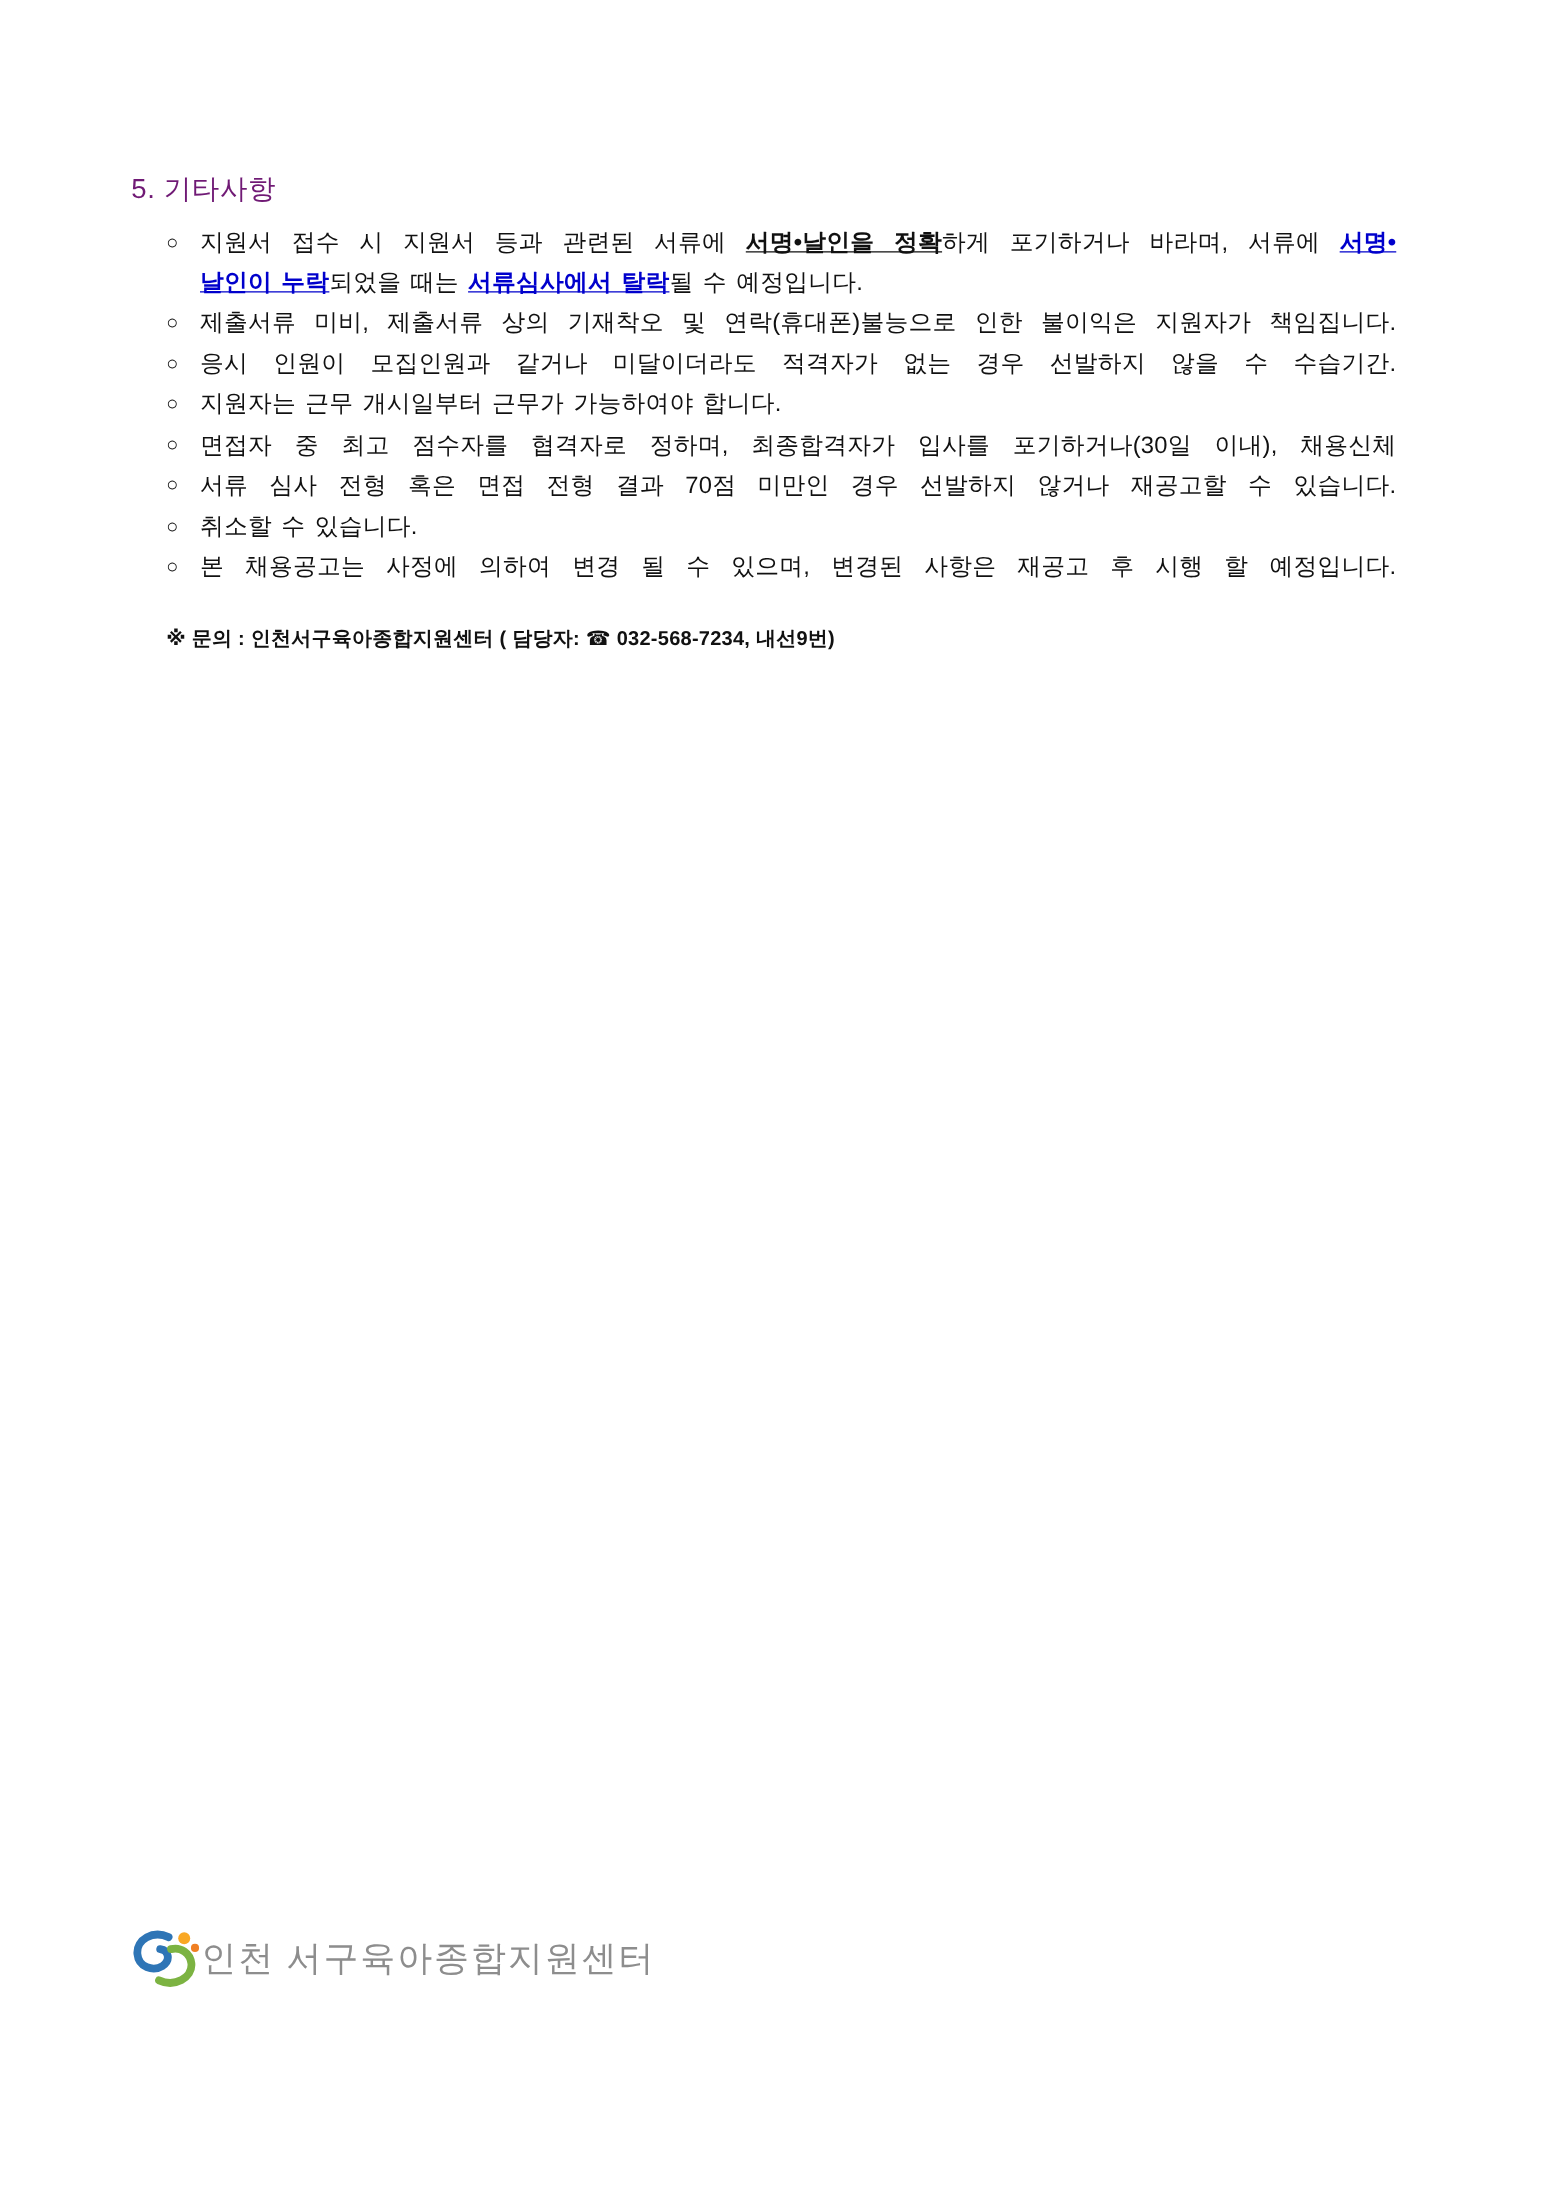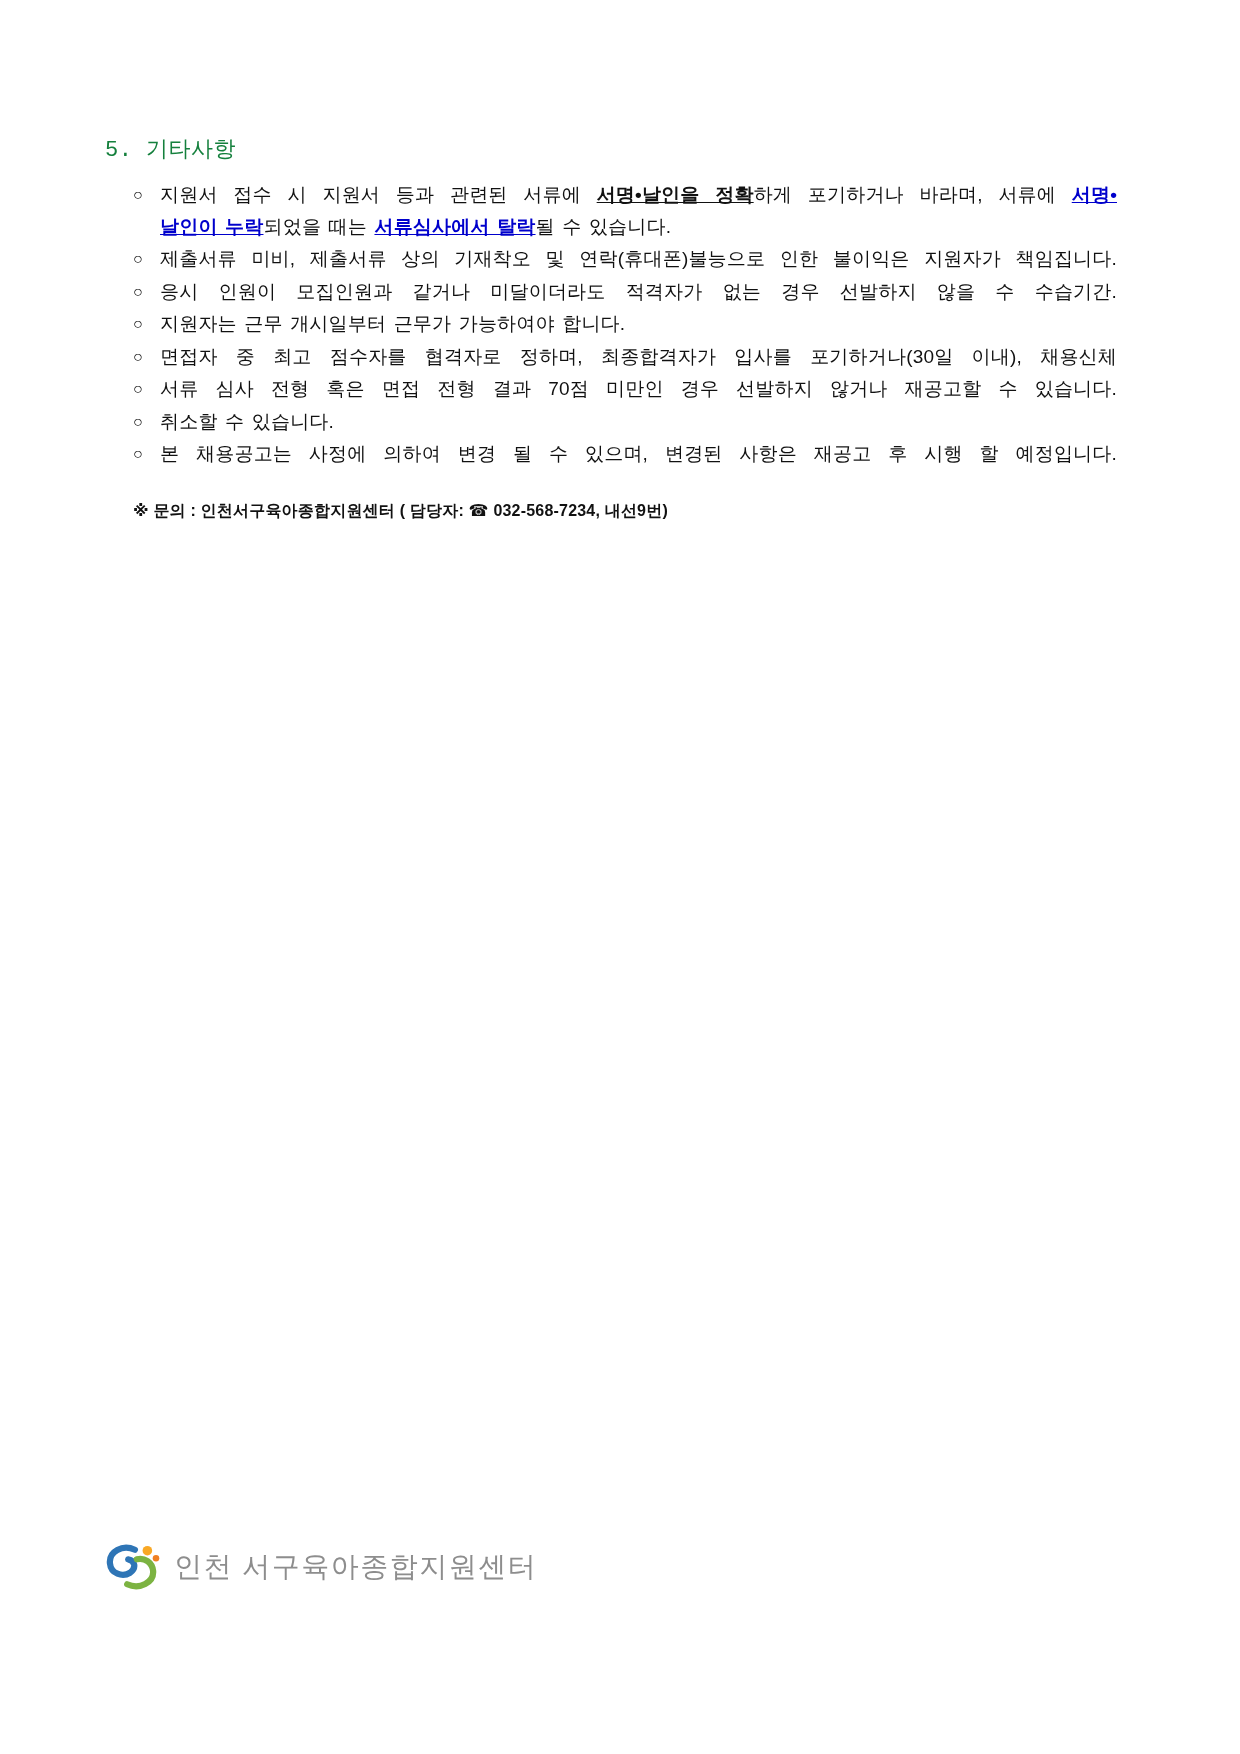--- a/index.html
+++ b/index.html
@@ -6,21 +6,21 @@
   .page {
     position:relative;
     width:1240px; height:1754px;
     margin:0 auto;
     background:#ffffff;
     color:#111111;
     font-family:"Liberation Sans","DejaVu Sans",sans-serif;
     overflow:hidden;
   }
   .content { position:absolute; left:105px; top:136px; width:1012px; }
-  .heading { font-size:22px; line-height:30px; letter-spacing:0.5px; color:#15803d;font-family:Liberation Mono, monospace; }
+  .heading { font-size:22px; line-height:30px; letter-spacing:0.5px; color:#701a75; }
   .list { margin-top:13px; margin-left:28px; }
   .item {
     position:relative;
     padding-left:27px;
     font-size:19px;
     line-height:31.5px;
     margin-bottom:1px;
     word-spacing:2px;
     letter-spacing:0.2px;
   }
@@ -35,21 +35,21 @@
   .contact {
     margin-top:31px;
     margin-left:28px;
     font-size:16px;
     font-weight:bold;
     letter-spacing:0.2px;
     color:#111;
   }
   .footer-logo {
     position:absolute; left:103px; top:1543px;
-    display:flex; align-items:center; gap:13px;
+    display:flex; align-items:center; 
   }
   .logo-mark { width:58px; height:48px; flex:0 0 auto; }
   .logo-text {
     font-size:28px;
     color:#8d8d8d;
     letter-spacing:1.5px;
     white-space:nowrap;
   }
 </style>
 </head>
@@ -57,21 +57,21 @@
 
 <div class="page">
 
   <div class="content">
     <div class="heading">5. 기타사항</div>
 
     <div class="list" id="notice-list">
         <div class="item">
           <span class="bullet">○</span>
           <div class="line jl"><span class="">지원서 접수 시 지원서 등과 관련된 서류에 </span><span class="b ">서명•날인을 정확</span><span class="">하게 포기하거나 바라며, 서류에 </span><span class="b c">서명•</span></div>
-          <div class="line"><span class="b c">날인이 누락</span><span class="">되었을 때는 </span><span class="b c">서류심사에서 탈락</span><span class="">될 수 있습니다.</span></div>
+          <div class="line"><span class="b c">날인이 누락</span><span class="">되었을 때는 </span><span class="b c">서류심사에서 탈락</span><span class="">될 수 예정입니다.</span></div>
         </div>
         <div class="item">
           <span class="bullet">○</span>
           <div class="line jl"><span class="">제출서류 미비, 제출서류 상의 기재착오 및 연락(휴대폰)불능으로 인한 불이익은 지원자가 책임집니다.</span></div>
         </div>
         <div class="item">
           <span class="bullet">○</span>
           <div class="line jl"><span class="">응시 인원이 모집인원과 같거나 미달이더라도 적격자가 없는 경우 선발하지 않을 수 수습기간.</span></div>
         </div>
         <div class="item">

